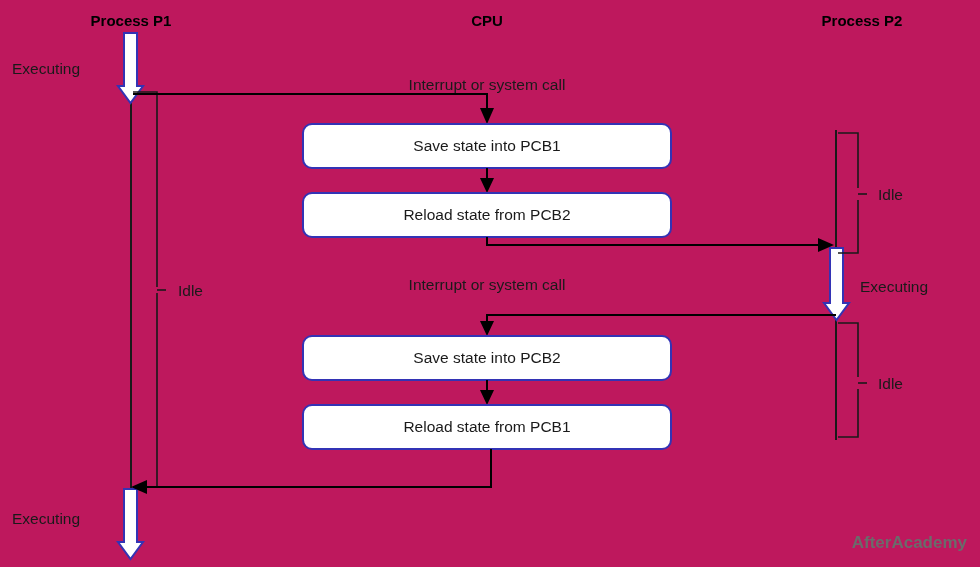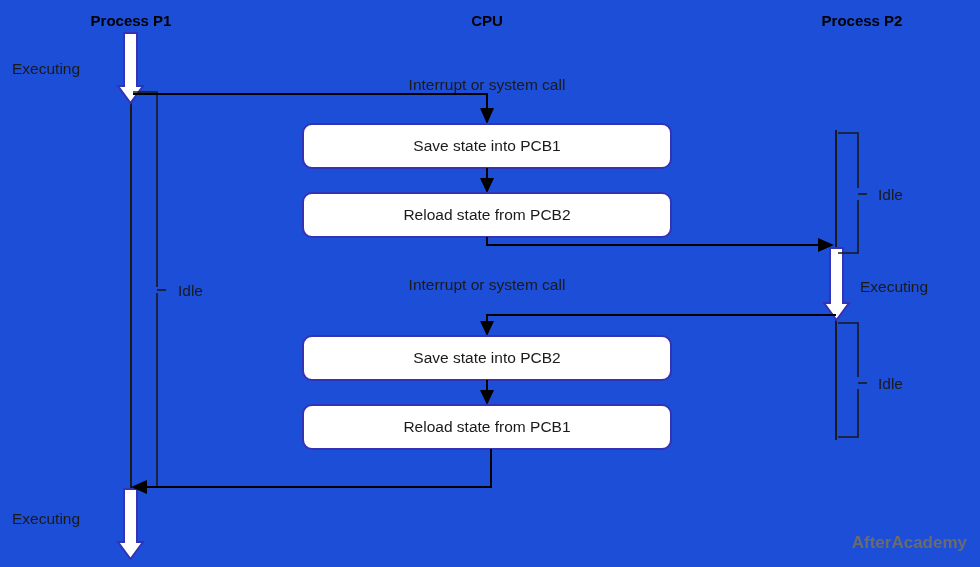--- a/index.html
+++ b/index.html
@@ -7,21 +7,21 @@
     padding: 0;
     background: #ffffff;
   }
   body {
     font-family: "Liberation Sans", sans-serif;
   }
   #diagram-root {
     position: relative;
     width: 980px;
     height: 567px;
-    background: #1d4ed8;
+    background: #be185d;
     overflow: hidden;
   }
   #diagram-svg {
     position: absolute;
     left: 0;
     top: 0;
     width: 980px;
     height: 567px;
   }
   .col-header {

